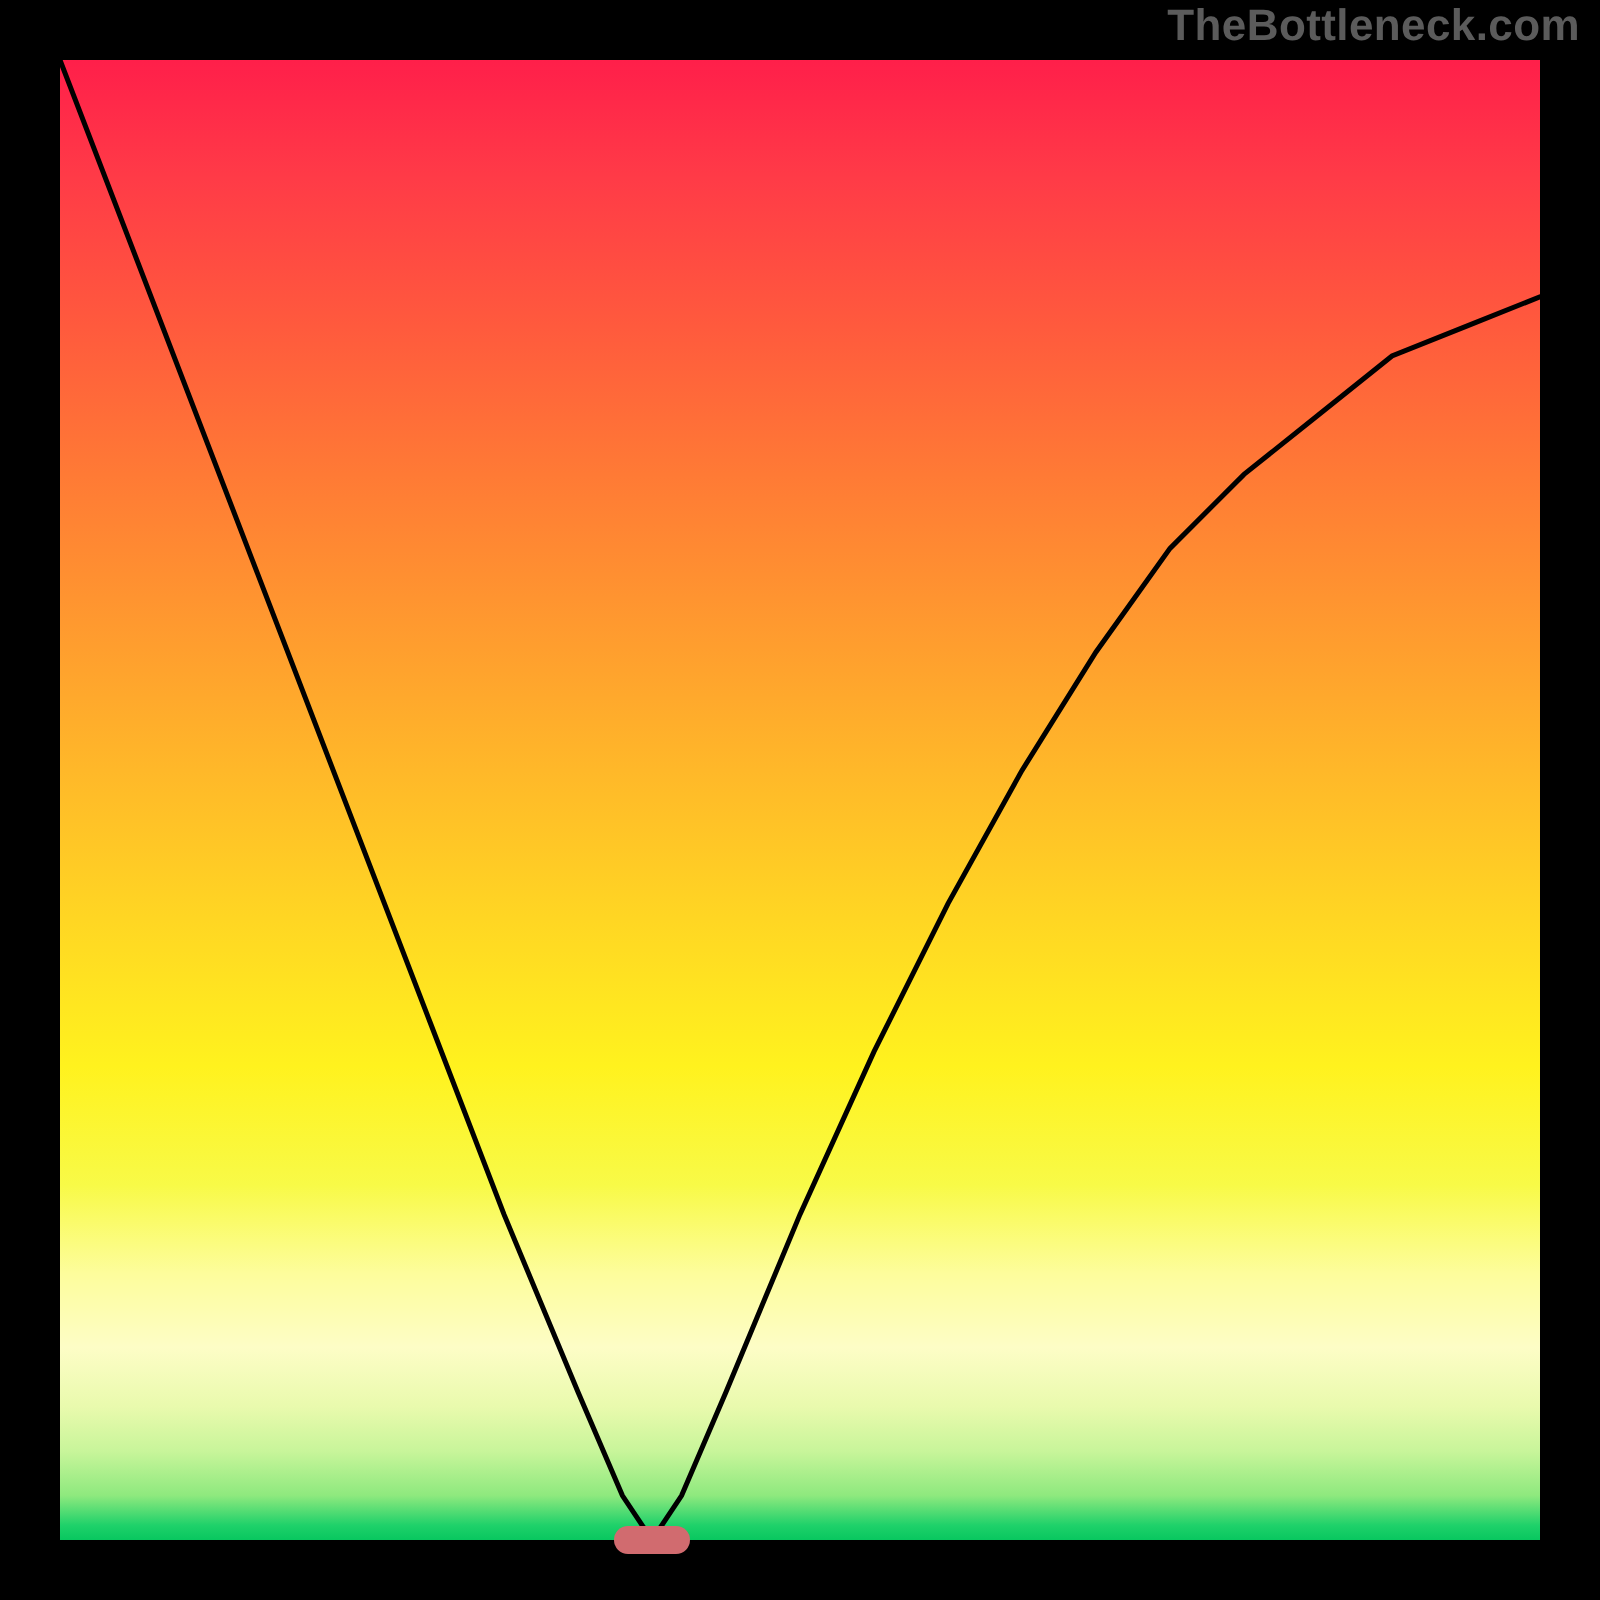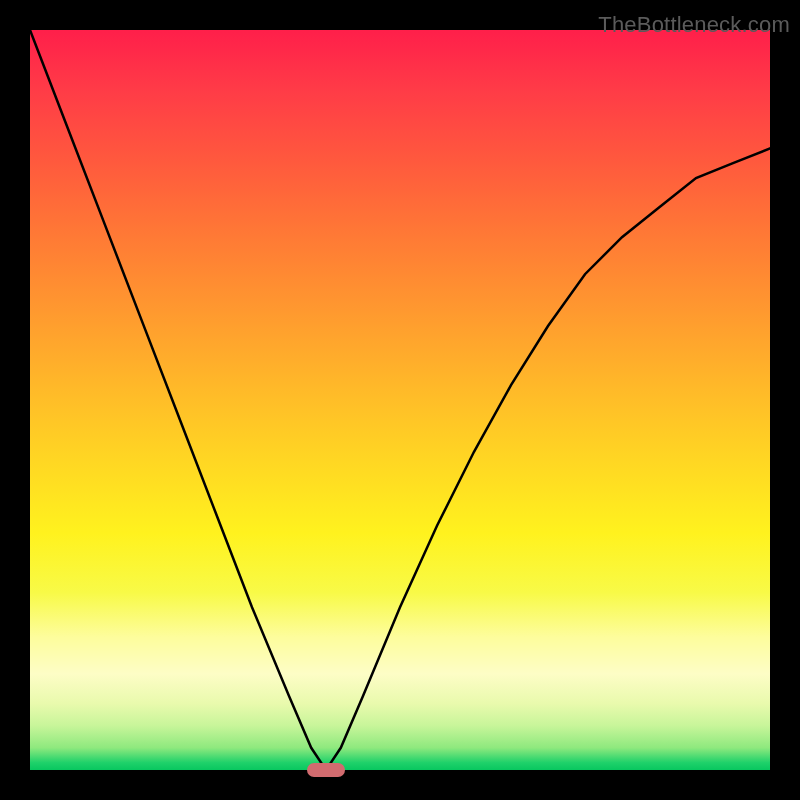--- a/index.html
+++ b/index.html
@@ -12,24 +12,24 @@
     font-family: Arial, Helvetica, sans-serif;
   }
   .frame {
     position: relative;
     width: 800px;
     height: 800px;
     background: #000;
   }
   .watermark {
     position: absolute;
-    top: 12px;
+    top: 0;
     right: 10px;
     font-size: 22px;
-    font-weight: 400;
+    font-weight: 700;
     color: #5b5b5b;
     letter-spacing: 0.2px;
     z-index: 10;
   }
   .plot-area {
     position: absolute;
     left: 30px;
     top: 30px;
     width: 740px;
     height: 740px;

